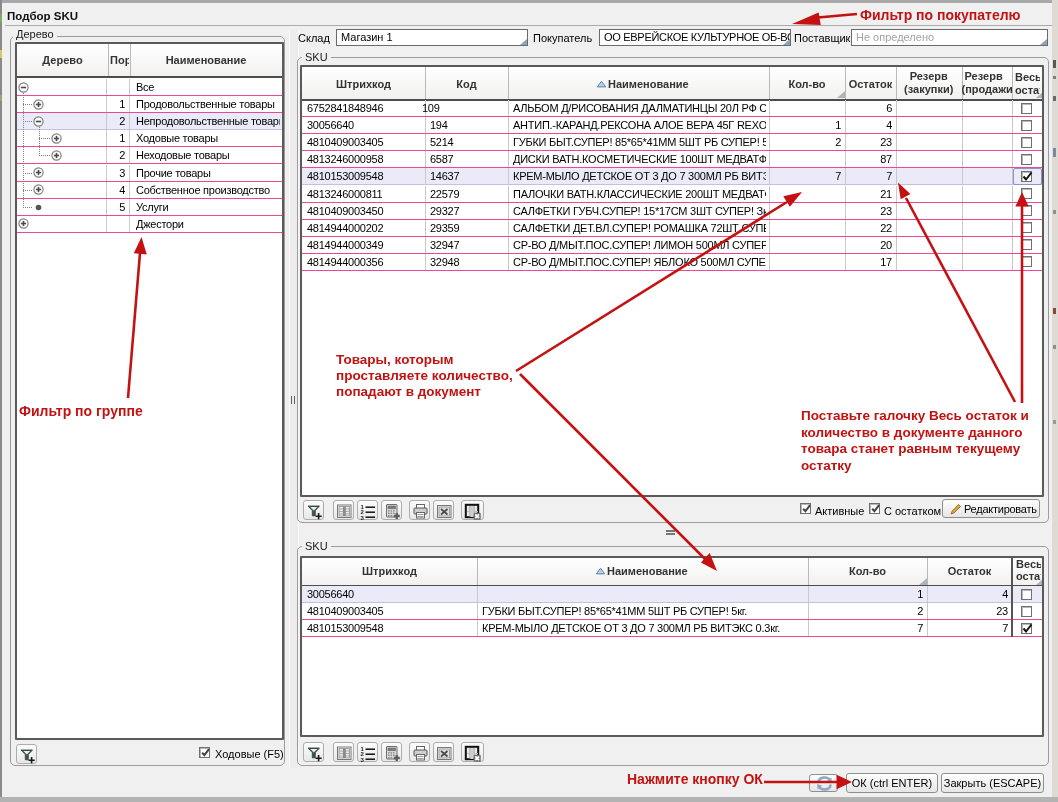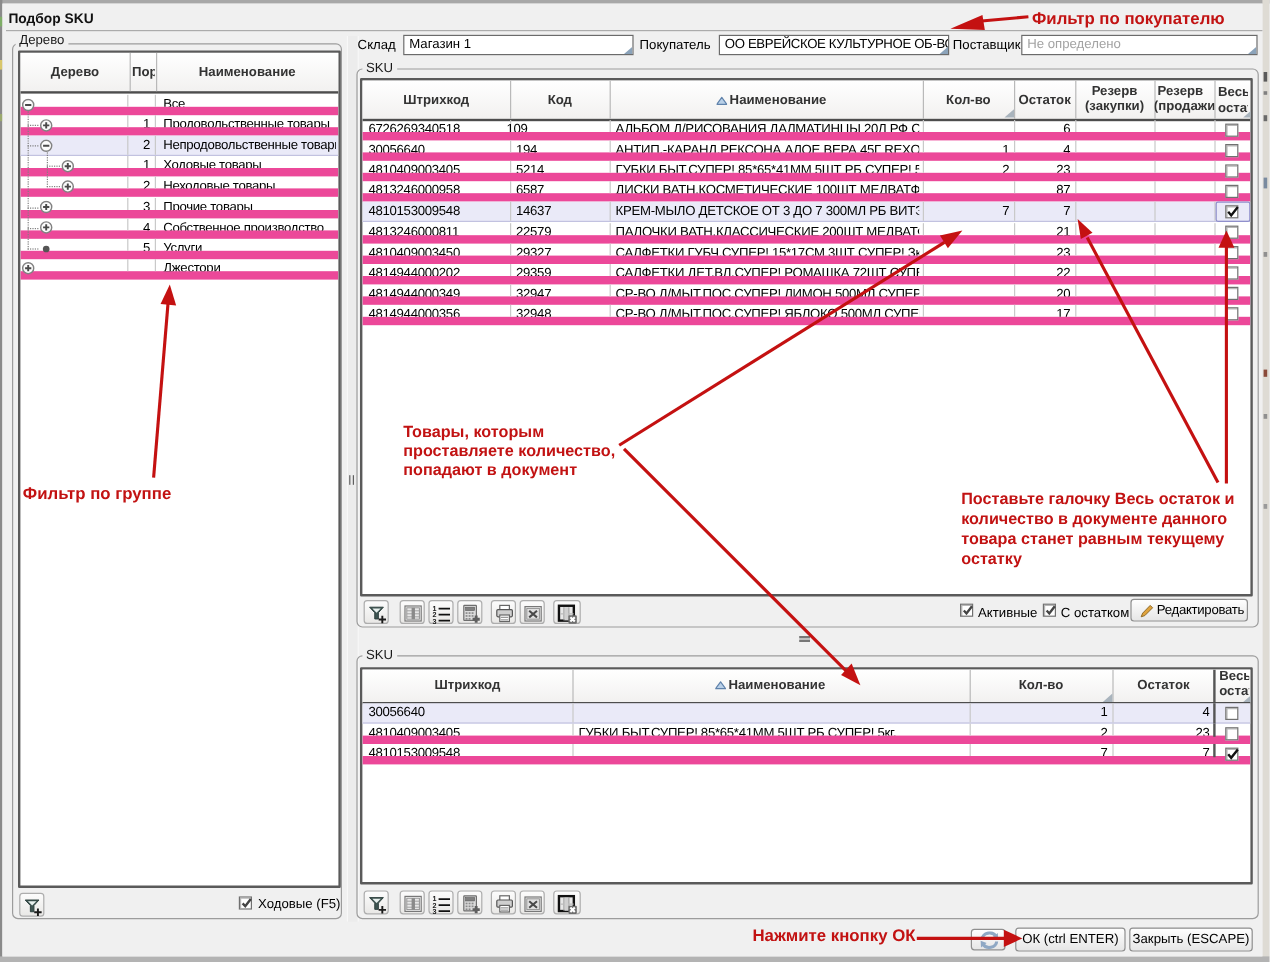--- a/index.html
+++ b/index.html
@@ -5,21 +5,21 @@
 * { margin:0; padding:0; box-sizing:border-box; }
 html,body { width:1058px; height:802px; overflow:hidden; }
 body { position:relative; background:#f0f0f0; font-family:"Liberation Sans", sans-serif; font-size:11px; color:#000; }
 .abs { position:absolute; }
 .gb { position:absolute; border:1px solid #9c9c9c; border-radius:5px; }
 .gblabel { position:absolute; background:#f0f0f0; padding:0 3px; font-size:11px; color:#1a1a1a; z-index:3; }
 .tbl { position:absolute; background:#fff; border:2px solid #5a5a5a; border-radius:1px; overflow:hidden; }
 .thead { position:absolute; left:0; top:0; right:0; background:linear-gradient(#ffffff,#f2f1f0); border-bottom:2px solid #4d4d4d; }
 .hsep { position:absolute; top:0; bottom:0; width:1px; background:#b9b9b9; }
 .hlabel { position:absolute; font-weight:bold; color:#333; text-align:center; }
-.row { position:absolute; left:0; right:0; height:17.1px; border-bottom:7px solid #ec4899; }
+.row { position:absolute; left:0; right:0; height:17.1px; border-bottom:1px solid #ec4899; }
 .row.sel { background:#eaeaf8; border-bottom:1px solid #c2c2e0; }
 .csep { position:absolute; top:0; bottom:0; width:1px; background:#c9c9c9; }
 .cell { position:absolute; top:0; height:100%; line-height:16px; white-space:nowrap; overflow:hidden; letter-spacing:-0.25px; }
 .num { text-align:right; }
 .cb { position:absolute; width:11px; height:11px; background:#fff; border:1px solid #707070; box-shadow:inset 1px 1px 0 #b8b8b8; }
 .toolbtn { position:absolute; width:21px; height:20px; border:1px solid #adadad; border-radius:3px; background:linear-gradient(#fcfcfc,#e9e8e6); }
 .toolbtn svg { position:absolute; left:2px; top:2px; }
 .btn { position:absolute; border:1px solid #8f8f8f; border-radius:3px; background:linear-gradient(#fefefe,#e6e6e6); text-align:center; font-size:11px; color:#000; }
 .red { position:absolute; color:#c21212; font-weight:bold; font-size:13.5px; line-height:16px; z-index:20; }
 .combo { position:absolute; height:17px; background:#fff; border:1px solid #6b6b6b; font-size:11px; line-height:15px; padding-left:4px; white-space:nowrap; overflow:hidden; }
@@ -91,21 +91,21 @@
         <div class="cell" style="left: 119px; right: 2px;">Непродовольственные товары</div>
         <svg style="position:absolute;left:16px;top:2.5px;" width="12" height="12">
           <circle cx="5.5" cy="5.5" r="4.6" fill="#fcfcfc" stroke="#828282" stroke-width="1.2"></circle>
           <line x1="2.9" y1="5.5" x2="8.1" y2="5.5" stroke="#4a4a4a" stroke-width="1.6"></line>
         </svg>
       </div>
       <div class="row" style="top: 86.3px;">
         <div class="csep" style="left: 89px;"></div>
         <div class="csep" style="left: 111.6px;"></div>
         <div class="cell num" style="left: 89px; width: 19px;">1</div>
-        <div class="cell" style="left: 119px; right: 2px; text-decoration: underline;">Ходовые товары</div>
+        <div class="cell" style="left: 119px; right: 2px;">Ходовые товары</div>
         <svg style="position:absolute;left:34px;top:2.5px;" width="12" height="12">
           <circle cx="5.5" cy="5.5" r="4.6" fill="#fcfcfc" stroke="#828282" stroke-width="1.2"></circle>
           <line x1="2.9" y1="5.5" x2="8.1" y2="5.5" stroke="#4a4a4a" stroke-width="1.6"></line>
           <line x1="5.5" y1="2.9" x2="5.5" y2="8.1" stroke="#4a4a4a" stroke-width="1.6"></line>
         </svg>
       </div>
       <div class="row" style="top: 103.4px;">
         <div class="csep" style="left: 89px;"></div>
         <div class="csep" style="left: 111.6px;"></div>
         <div class="cell num" style="left: 89px; width: 19px;">2</div>
@@ -222,21 +222,21 @@
     </div>
   <div id="t1rows">
       <div class="row" style="top: 33px;">
         <div class="csep" style="left: 123px;"></div>
         <div class="csep" style="left: 206px;"></div>
         <div class="csep" style="left: 467px;"></div>
         <div class="csep" style="left: 543px;"></div>
         <div class="csep" style="left: 594px;"></div>
         <div class="csep" style="left: 659.5px;"></div>
         <div class="csep" style="left: 710px;"></div>
-        <div class="cell" style="left: 5px; width: 115px;">6726269340518</div>
+        <div class="cell" style="left: 5px; width: 115px;">6752841848946</div>
         <div class="cell" style="left: 120px; width: 75px;">109</div>
         <div class="cell" style="left: 211px; width: 253px;">АЛЬБОМ Д/РИСОВАНИЯ ДАЛМАТИНЦЫ 20Л РФ СУПЕР!</div>
         <div class="cell num" style="left: 467px; width: 72px;"></div>
         <div class="cell num" style="left: 543px; width: 47px;">6</div>
         <div style="position: absolute; left: 719px; top: 2.5px; width: 11px; height: 11px; background: rgb(255, 255, 255); border: 1px solid rgb(112, 112, 112); box-shadow: rgb(184, 184, 184) 1px 1px 0px inset;"></div>
       </div>
       <div class="row" style="top: 50.1px;">
         <div class="csep" style="left: 123px;"></div>
         <div class="csep" style="left: 206px;"></div>
         <div class="csep" style="left: 467px;"></div>
@@ -441,20 +441,21 @@
         <div class="cell num" style="left: 506px; width: 115px;">2</div>
         <div class="cell num" style="left: 625px; width: 81px;">23</div>
         <div style="position: absolute; left: 719px; top: 2.5px; width: 11px; height: 11px; background: rgb(255, 255, 255); border: 1px solid rgb(112, 112, 112); box-shadow: rgb(184, 184, 184) 1px 1px 0px inset;"></div>
       </div>
       <div class="row" style="top: 62.2px;">
         <div class="csep" style="left: 175px;"></div>
         <div class="csep" style="left: 506px;"></div>
         <div class="csep" style="left: 625px;"></div>
         <div style="position: absolute; left: 709px; top: 0px; bottom: -1px; width: 2px; background: rgb(85, 85, 85);"></div>
         <div class="cell" style="left: 5px; width: 165px;">4810153009548</div>
+        <div class="cell" style="left: 180px; width: 322px;">КРЕМ-МЫЛО ДЕТСКОЕ ОТ 3 ДО 7 300МЛ РБ ВИТЭКС 0.3кг.</div>
         <div class="cell num" style="left: 506px; width: 115px;">7</div>
         <div class="cell num" style="left: 625px; width: 81px;">7</div>
         <div style="position: absolute; left: 719px; top: 2.5px; width: 11px; height: 11px; background: rgb(255, 255, 255); border: 1px solid rgb(112, 112, 112); box-shadow: rgb(184, 184, 184) 1px 1px 0px inset;">
           <svg style="position:absolute;left:-1px;top:-2px;" width="13" height="13" viewBox="0 0 13 13">
             <path d="M2.5 6.5 L5 9.5 L10.5 2.5" stroke="#111" stroke-width="2" fill="none"></path>
           </svg>
         </div>
       </div>
     </div>
 </div>

